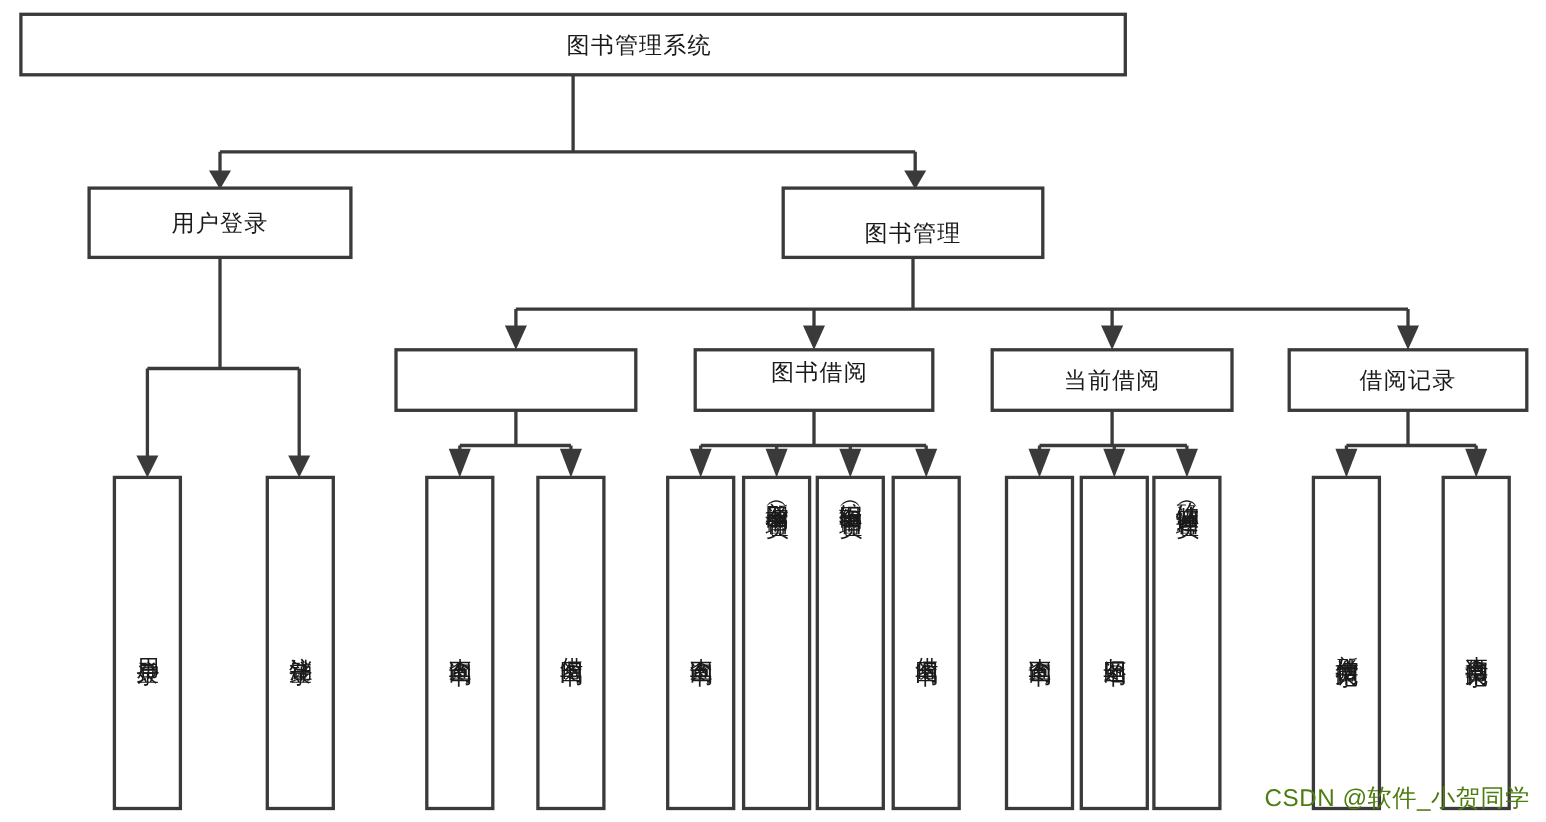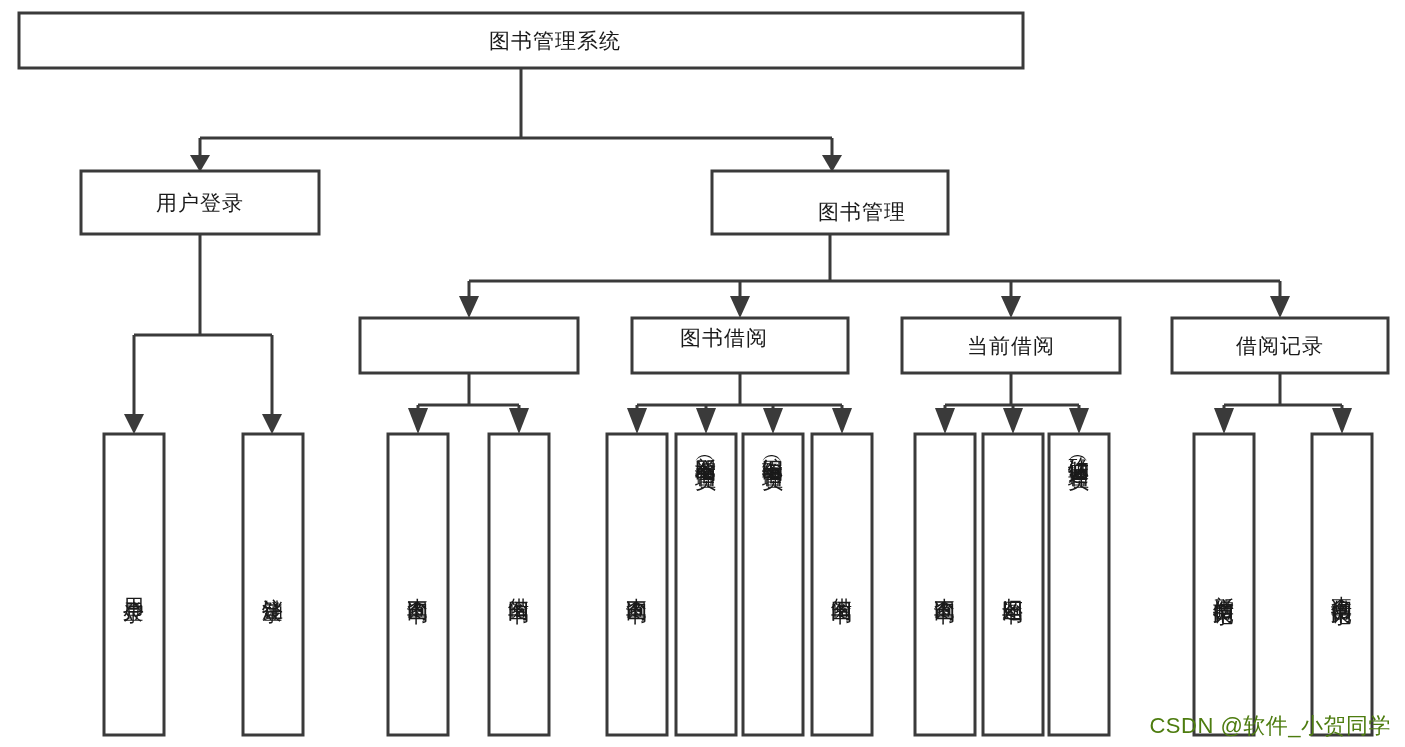--- a/index.html
+++ b/index.html
@@ -156,34 +156,34 @@
     </g>
 
     <g>
       <path class="conn" d="M 1280 373 L 1280 405 M 1224 405 L 1342 405 M 1224 405 L 1224 418 M 1342 405 L 1342 418"></path>
       <polygon class="arrow-head" points="1214,408 1234,408 1224,434"></polygon>
       <polygon class="arrow-head" points="1332,408 1352,408 1342,434"></polygon>
     </g>
 
   </svg>
 
-  <div class="hlabel-wrap" style="left:11px; top:13px; width:1088px; height:55px;">
+  <div class="hlabel-wrap" style="left:1px; top:13px; width:1088px; height:55px;padding-left:36px;">
     <span class="hlabel-text">图书管理系统</span>
   </div>
 
   <div class="hlabel-wrap" style="left:81px; top:171px; width:238px; height:63px;">
     <span class="hlabel-text">用户登录</span>
   </div>
 
-  <div class="hlabel-wrap" style="left:712px; top:171px; width:236px; height:81px;padding-left:32px;">
+  <div class="hlabel-wrap" style="left:712px; top:171px; width:236px; height:81px;">
     <span class="hlabel-text">图书管理</span>
   </div>
 
 
-  <div class="hlabel-wrap" style="left:616px; top:318px; width:216px; height:40px;">
+  <div class="hlabel-wrap" style="left:637px; top:318px; width:216px; height:40px;">
     <span class="hlabel-text">图书借阅</span>
   </div>
 
   <div class="hlabel-wrap" style="left:902px; top:318px; width:218px; height:55px;align-items:center;">
     <span class="hlabel-text">当前借阅</span>
   </div>
 
   <div class="hlabel-wrap" style="left:1172px; top:318px; width:216px; height:55px;">
     <span class="hlabel-text">借阅记录</span>
   </div>

